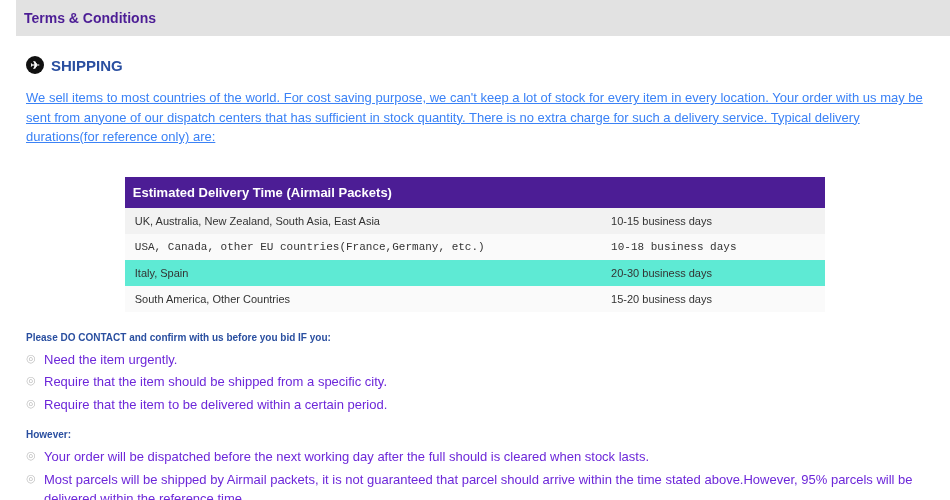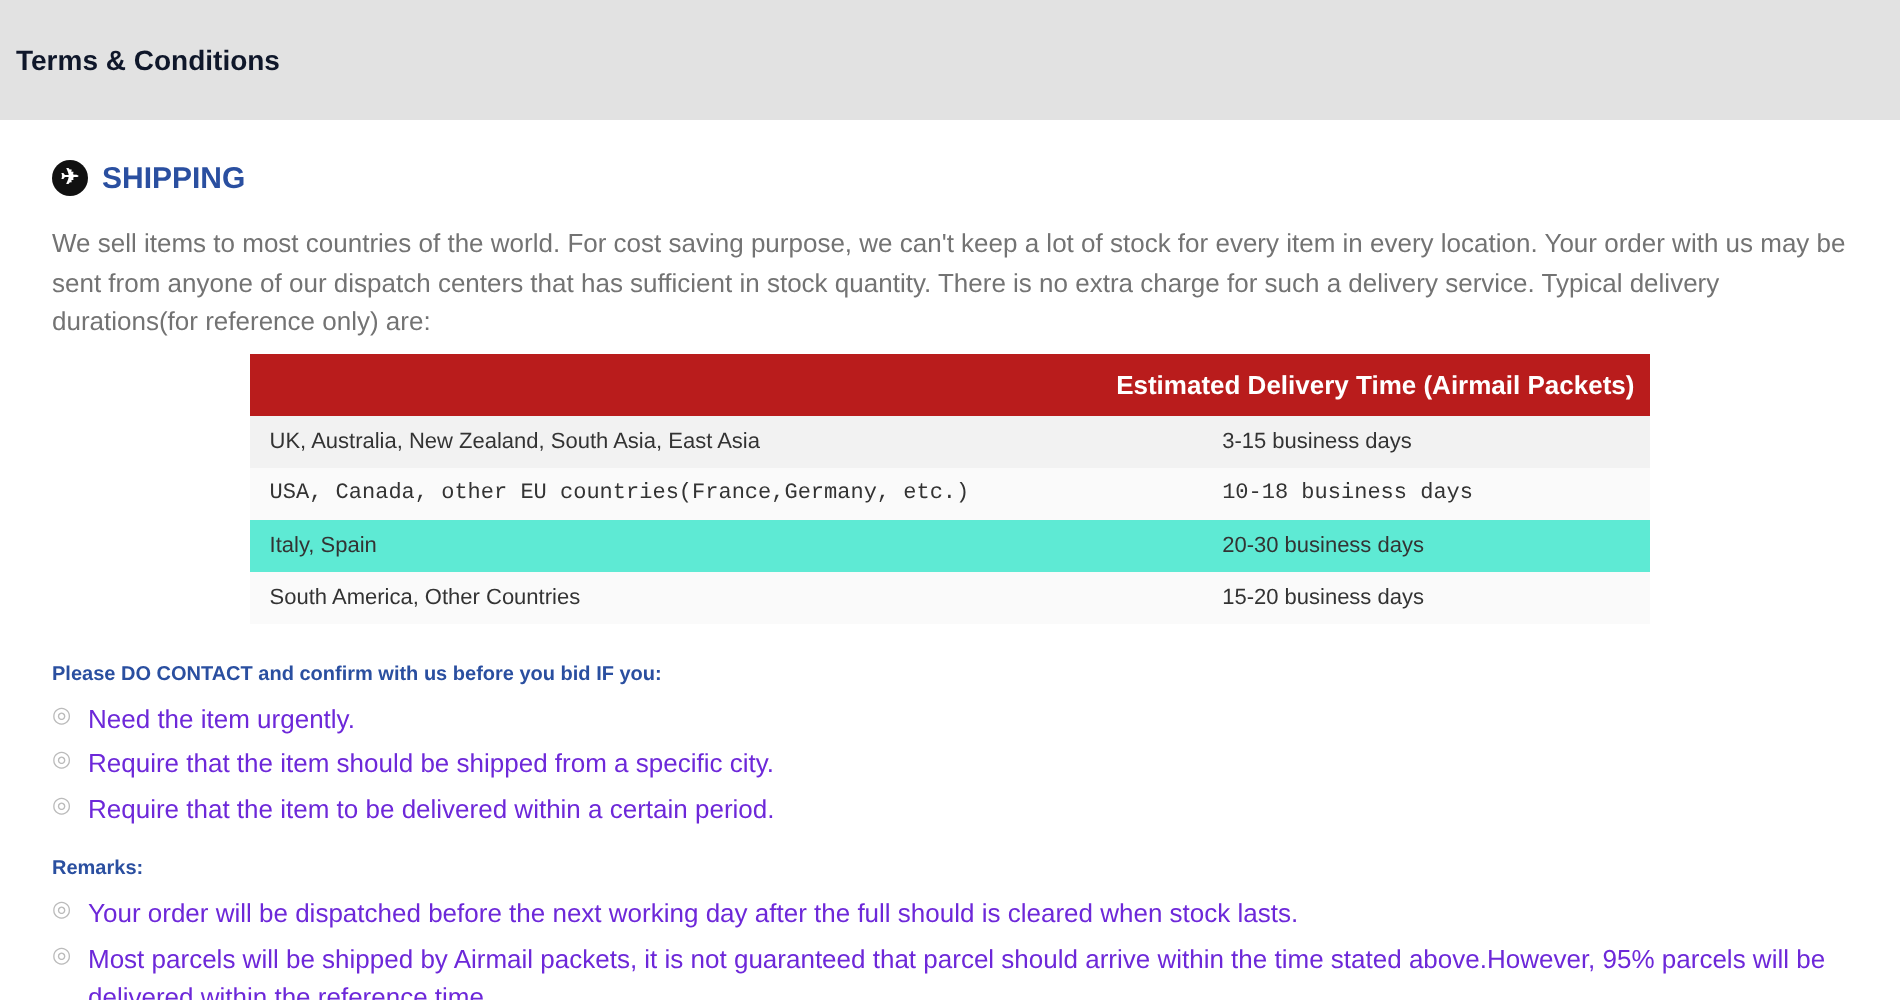--- a/index.html
+++ b/index.html
@@ -4,24 +4,25 @@
 <style>
   body {
     margin: 0;
     font-family: Arial, Helvetica, sans-serif;
     font-size: 13px;
     color: #333;
     background: #fff;
   }
   .header-bar {
     background: #e2e2e2;
-    padding: 22px 8px;
+    padding: 10px 8px;
     font-weight: bold;
     font-size: 14px;
-    color: #0f172a;
+    color: #4c1d95;
+    margin-left: 16px;
   }
   .content {
     padding: 20px 26px 10px 26px;
   }
   .section-title {
     display: flex;
     align-items: center;
     color: #2a4fa0;
     font-weight: bold;
     font-size: 15px;
@@ -34,34 +35,35 @@
     background: #111;
     border-radius: 50%;
     margin-right: 7px;
     align-items: center;
     justify-content: center;
     color: #fff;
     font-size: 11px;
     line-height: 1;
   }
   .intro {
-    color: #737373;
+    color: #3b82f6;
     line-height: 1.5;
-    margin-bottom: 6px;
+    margin-bottom: 30px;
+    text-decoration: underline;
   }
   .table-wrap {
     width: 78%;
     margin: 0 auto 20px auto;
     border-collapse: collapse;
   }
   .table-wrap th {
-    background: #b91c1c;
+    background: #4c1d95;
     color: #fff;
     font-weight: bold;
-    text-align: right;
+    text-align: left;
     padding: 8px;
     font-size: 13px;
   }
   .table-wrap td {
     padding: 7px 10px;
     color: #333;
     font-size: 11px;
   }
   .table-wrap tr.r0 td { background: #f2f2f2; }
   .table-wrap tr.r1 td { background: #fafafa; font-family: Liberation Mono, monospace; }
@@ -113,21 +115,21 @@
 
   <table class="table-wrap">
     <thead>
       <tr>
         <th colspan="2">Estimated Delivery Time (Airmail Packets)</th>
       </tr>
     </thead>
     <tbody>
       <tr class="r0">
         <td>UK, Australia, New Zealand, South Asia, East Asia</td>
-        <td>3-15 business days</td>
+        <td>10-15 business days</td>
       </tr>
       <tr class="r1">
         <td>USA, Canada, other EU countries(France,Germany, etc.)</td>
         <td>10-18 business days</td>
       </tr>
       <tr class="r2">
         <td>Italy, Spain</td>
         <td>20-30 business days</td>
       </tr>
       <tr class="r3">
@@ -137,20 +139,20 @@
     </tbody>
   </table>
 
   <div class="sub-heading">Please DO CONTACT and confirm with us before you bid IF you:</div>
   <ul class="bullets">
     <li>Need the item urgently.</li>
     <li>Require that the item should be shipped from a specific city.</li>
     <li>Require that the item to be delivered within a certain period.</li>
   </ul>
 
-  <div class="sub-heading">Remarks:</div>
+  <div class="sub-heading">However:</div>
   <ul class="bullets">
     <li>Your order will be dispatched before the next working day after the full should is cleared when stock lasts.</li>
     <li>Most parcels will be shipped by Airmail packets, it is not guaranteed that parcel should arrive within the time stated above.However, 95% parcels will be delivered within the reference time.</li>
 
   </ul>
 
 </div>
 
 </body></html>

